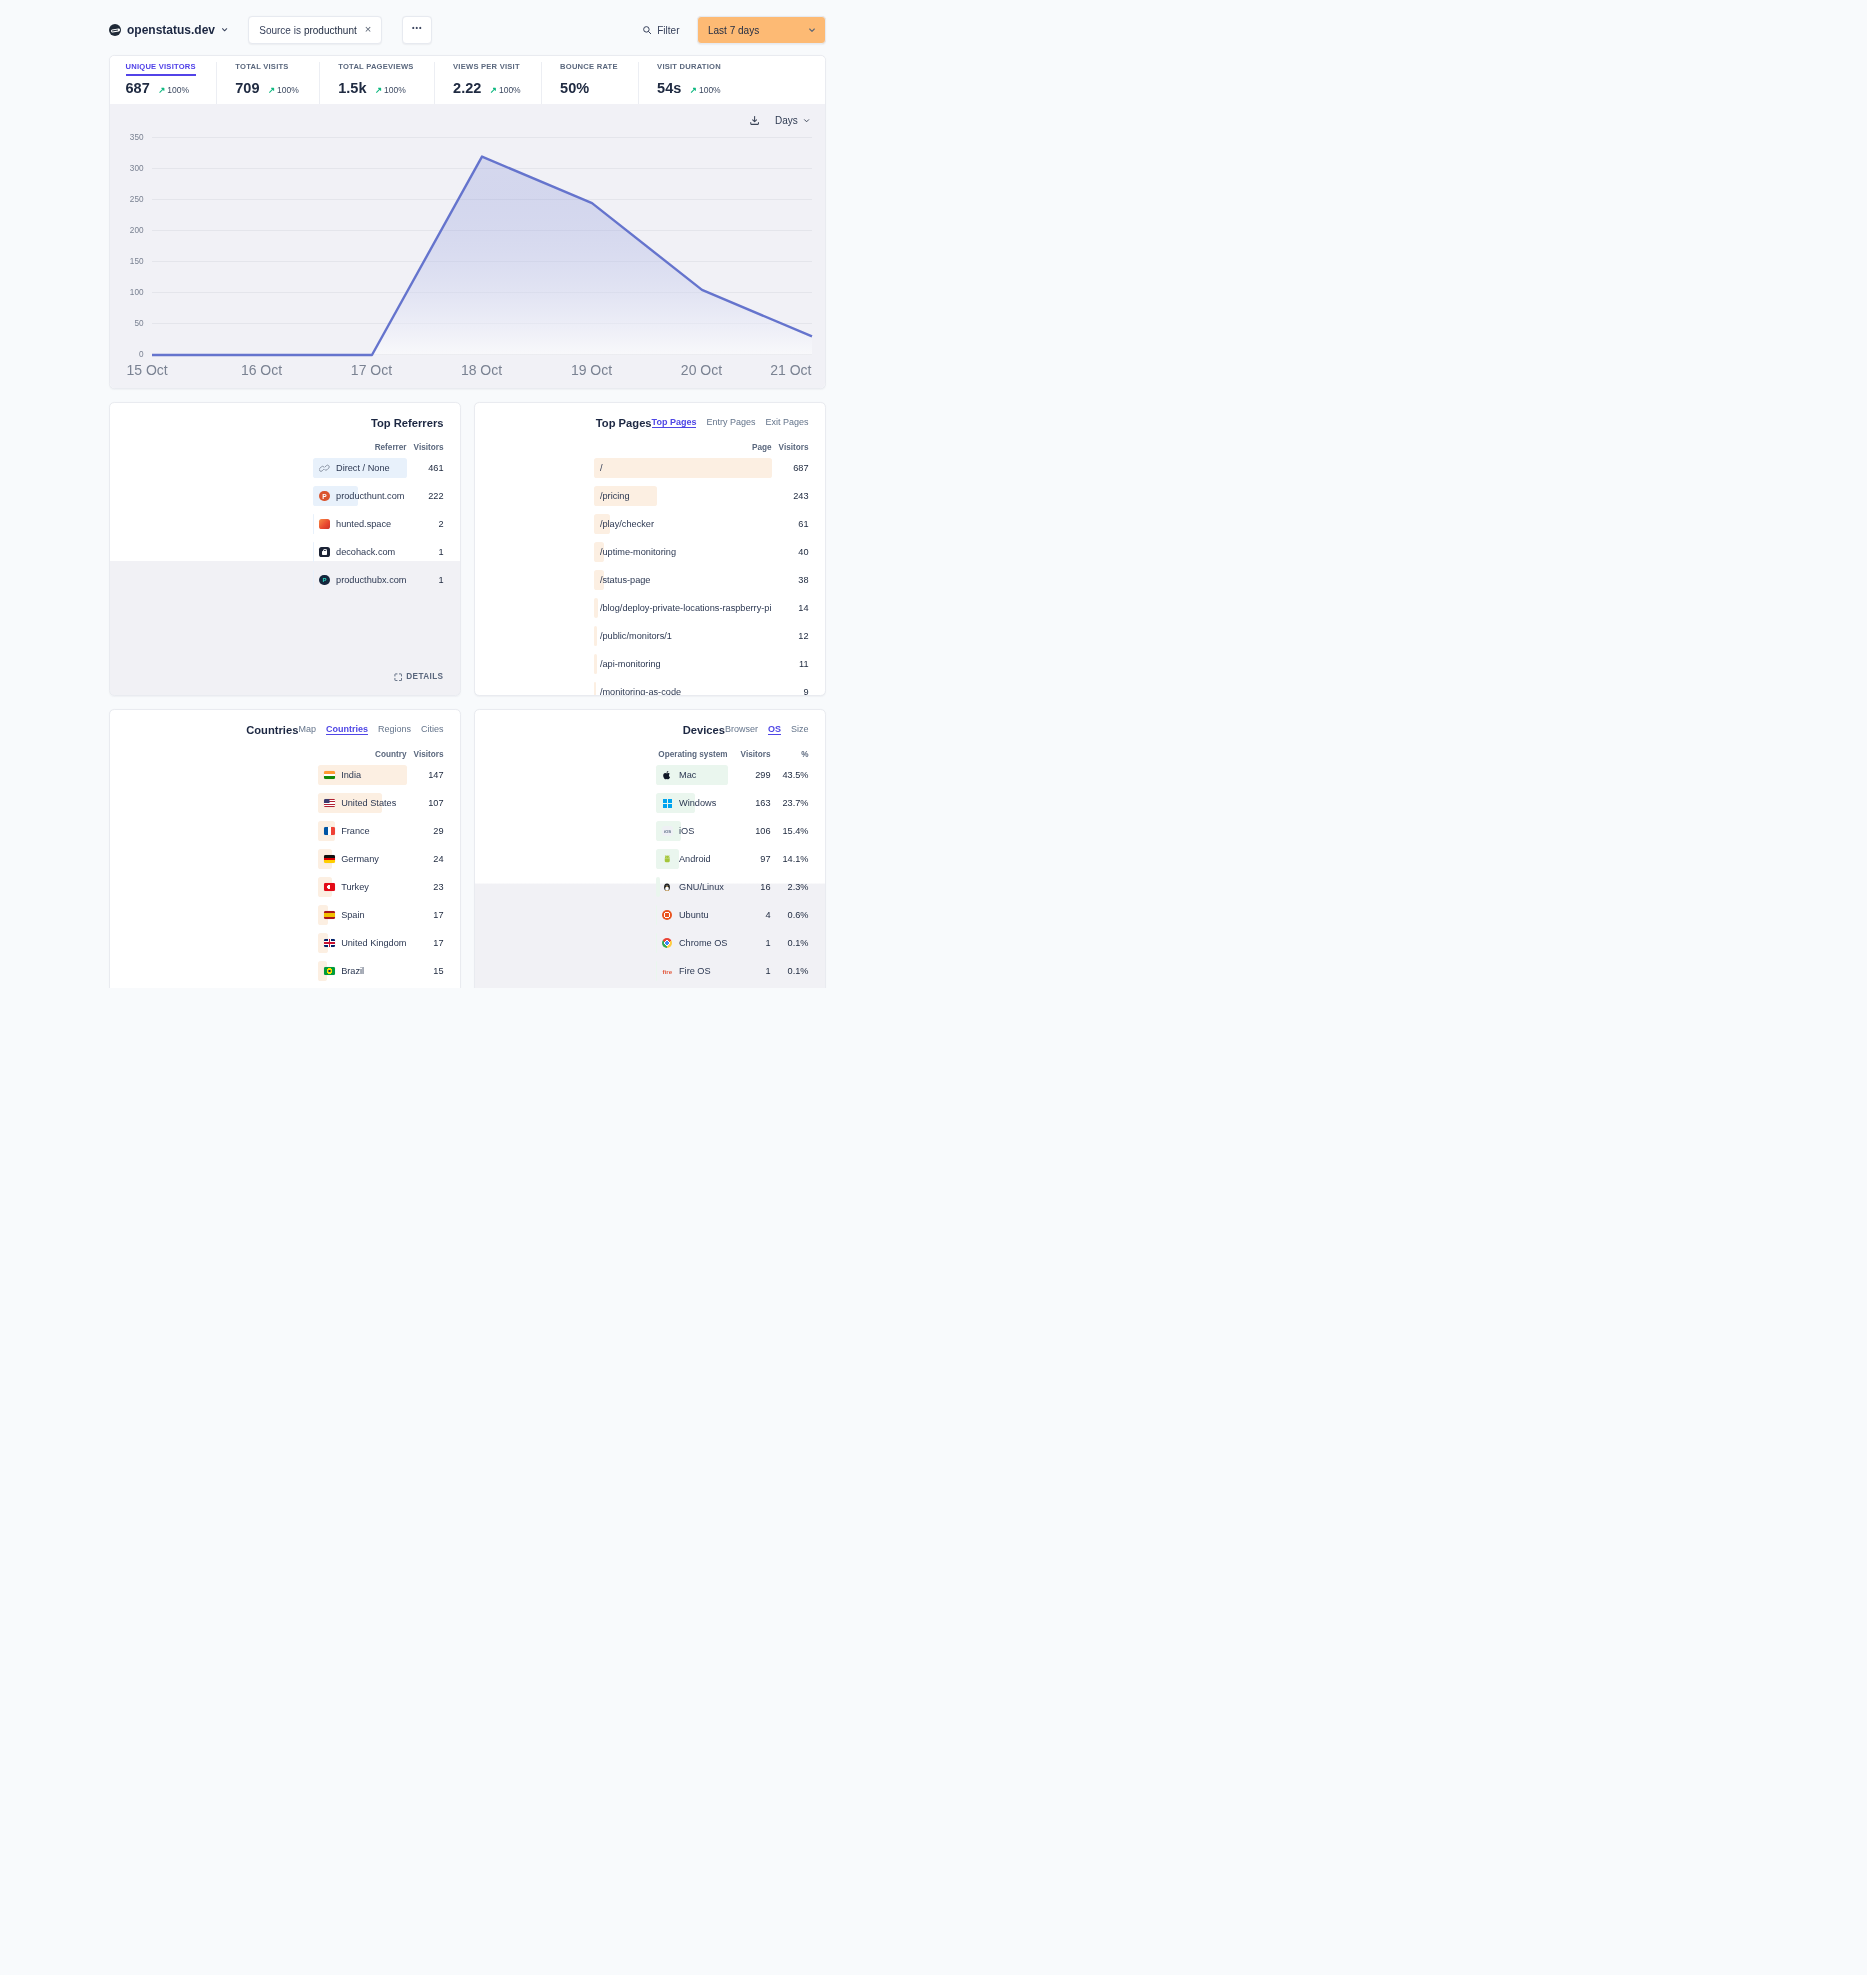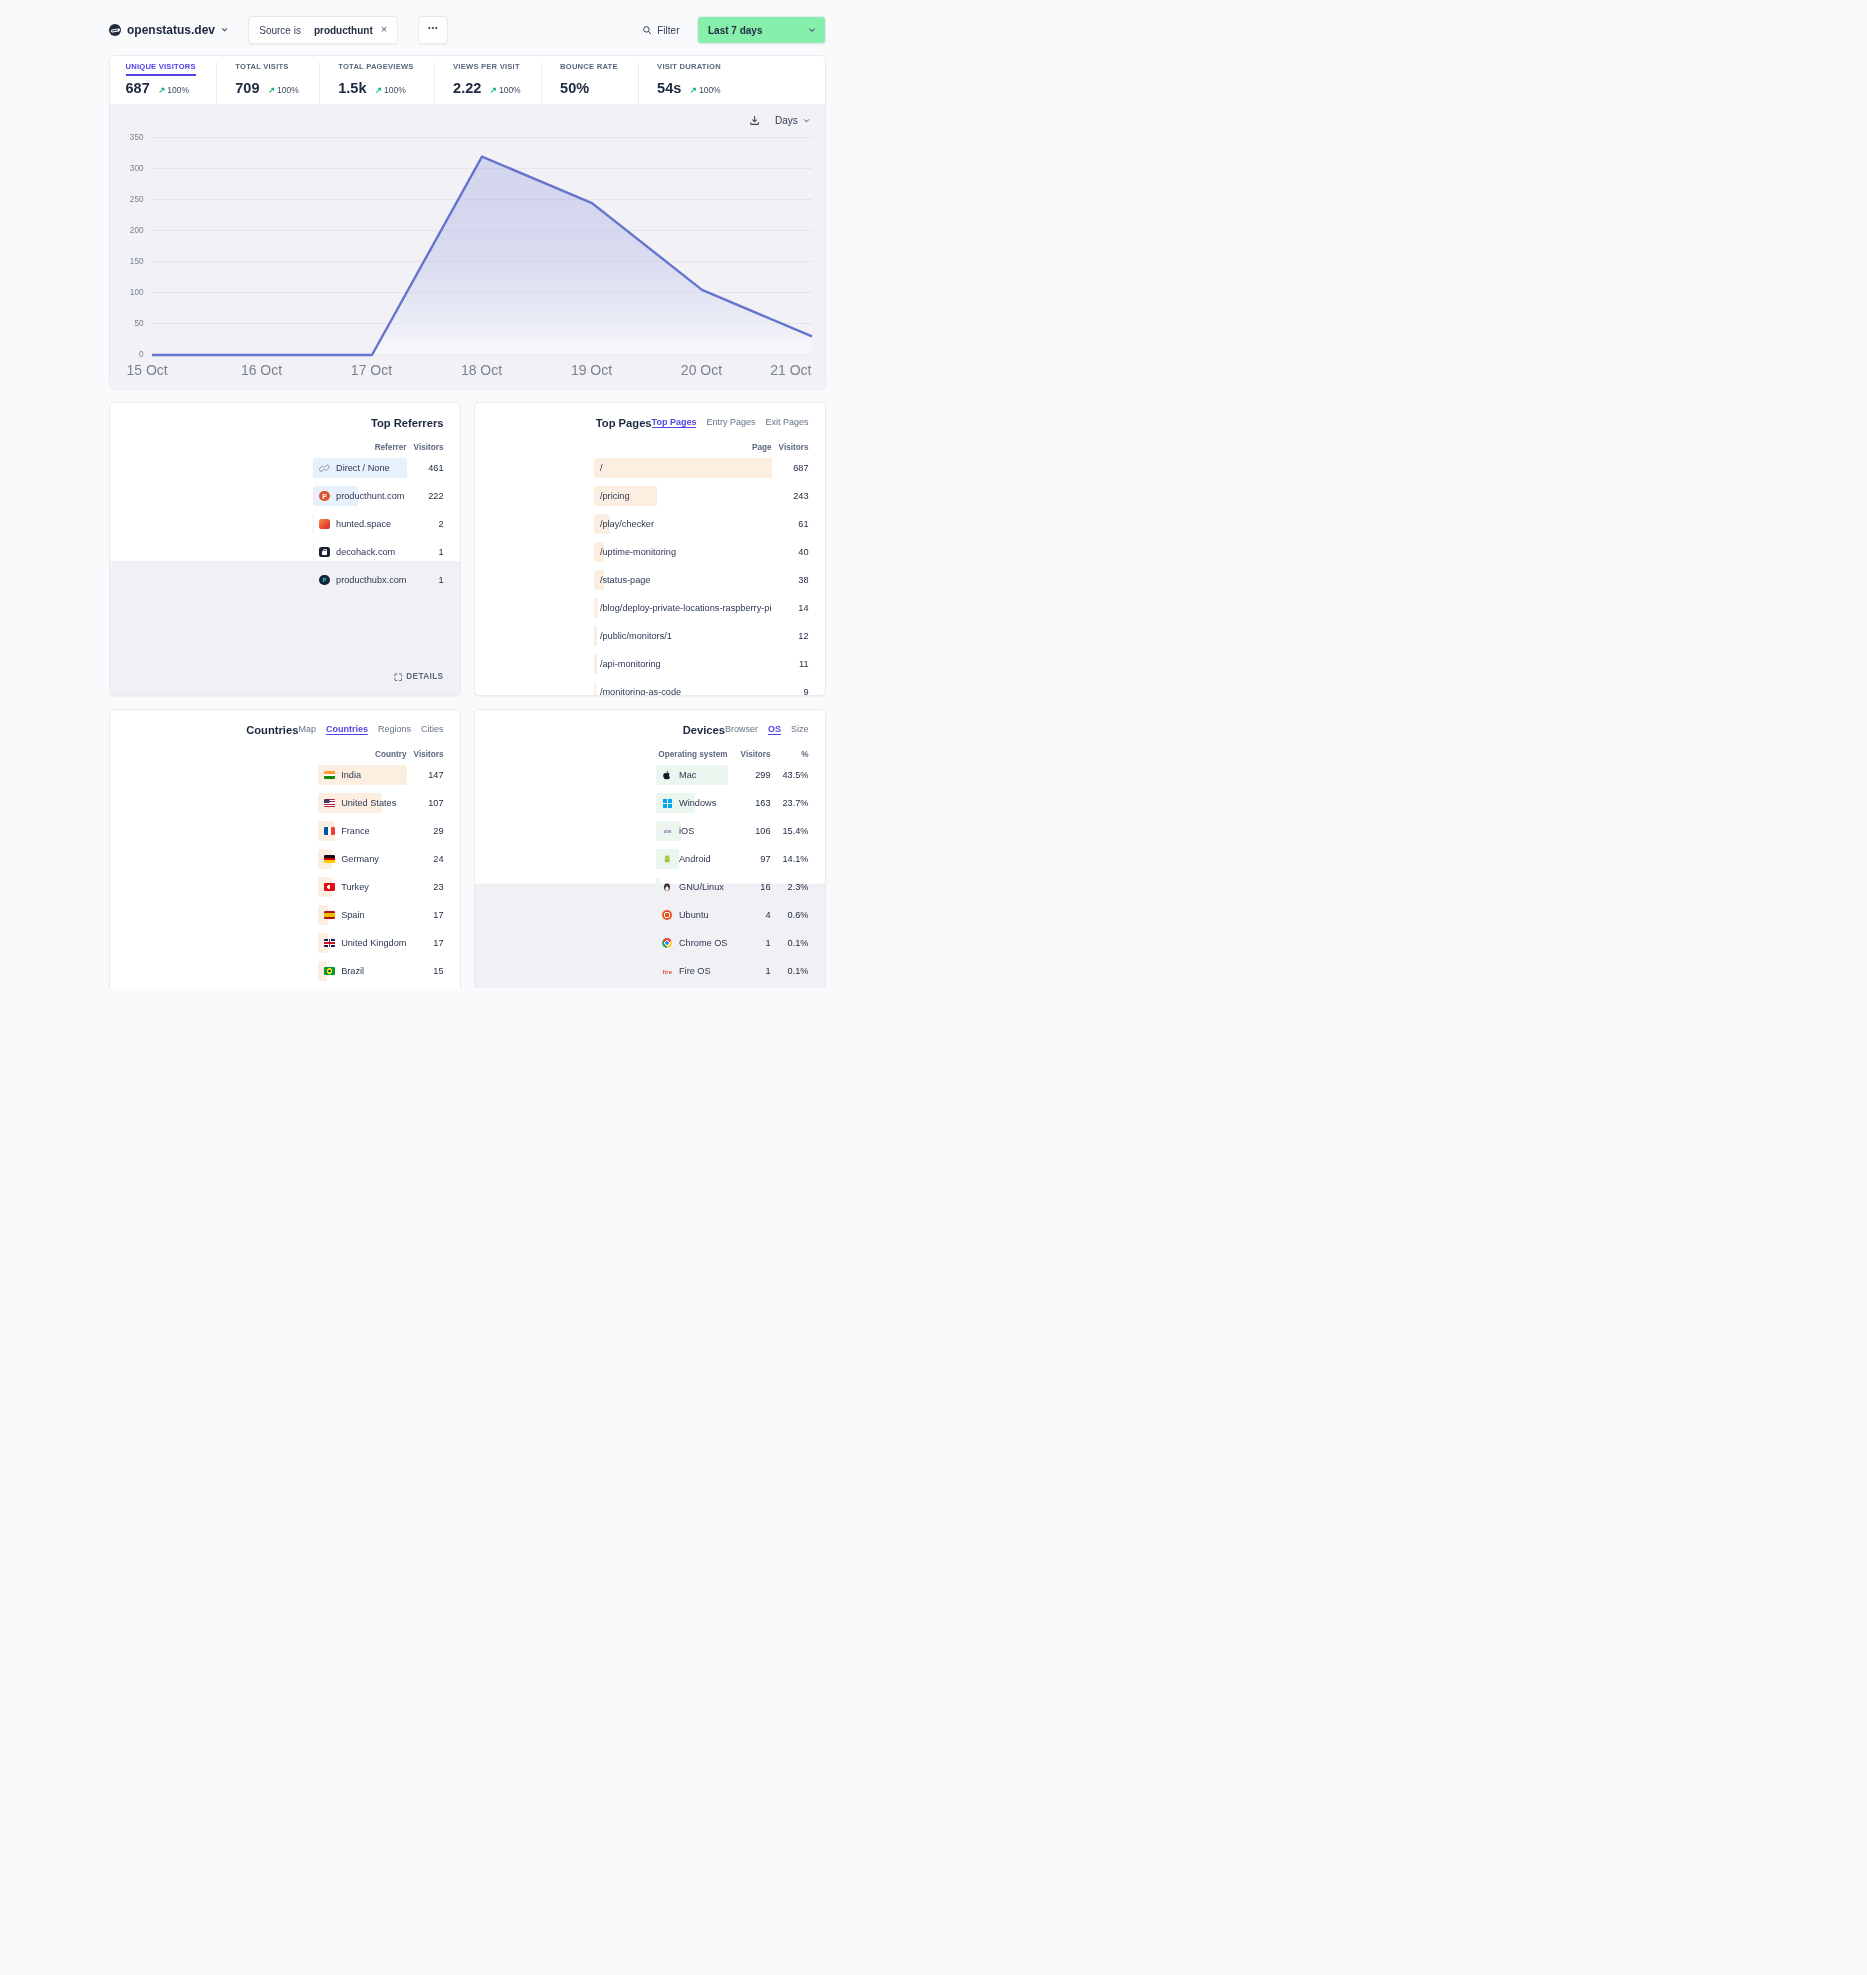--- a/index.html
+++ b/index.html
@@ -16,25 +16,25 @@
   .topbar { display:flex; justify-content:space-between; align-items:center; margin:16px 0 10.5px; }
   .topbar .left, .topbar .right { display:flex; align-items:center; }
   .topbar .left { gap:20px; }
   .topbar .right { gap:17px; }
   .site { display:flex; align-items:center; gap:6px; cursor:pointer; }
   .site-name { font-size:12px; font-weight:700; color:#1c2742; }
   .favicon { width:12.5px; height:12.5px; border-radius:50%; background:#1f2937; position:relative; flex:none; }
   .favicon:before { content:""; position:absolute; left:2px; right:2px; top:5.3px; height:2.6px; background:#fff; border-radius:1.3px; transform:rotate(-10deg); }
   .favicon:after { content:""; position:absolute; left:3.3px; right:3.3px; top:6.3px; height:1.1px; background:#1f2937; transform:rotate(-10deg); }
   .chip { background:#fff; border:0.7px solid #e7eaf0; box-shadow:0 0.7px 1.3px rgba(16,24,40,.05); border-radius:4px; height:28px; display:flex; align-items:center; padding:0 10px; font-size:10px; color:#37415b; cursor:pointer; }
-  .chip b { font-weight:700; color:#232e44; margin-left:13px; }
+  .chip b { font-weight:400; color:#232e44; margin-left:3px; }
   .chip .chip-x { margin-left:8px; color:#5b6575; font-size:11.2px; line-height:1; cursor:pointer; }
   .more-btn { background:#fff; border:0.7px solid #e7eaf0; box-shadow:0 0.7px 1.3px rgba(16,24,40,.05); border-radius:4px; height:28px; width:30px; display:flex; align-items:center; justify-content:center; font-size:7.2px; font-weight:800; letter-spacing:1px; color:#37415b; cursor:pointer; padding-bottom:5.3px; }
   .filter-btn { display:flex; align-items:center; gap:5.3px; font-size:10px; color:#37415b; cursor:pointer; }
-  .daterange { background:#86efac; border:0.7px solid #e7eaf0; box-shadow:0 0.7px 1.3px rgba(16,24,40,.05); border-radius:4px; height:28px; width:129px; display:flex; align-items:center; justify-content:space-between; padding:0 8.5px 0 10.5px; font-size:10px; font-weight:700; color:#232e44; cursor:pointer; }
+  .daterange { background:#fdba74; border:0.7px solid #e7eaf0; box-shadow:0 0.7px 1.3px rgba(16,24,40,.05); border-radius:4px; height:28px; width:129px; display:flex; align-items:center; justify-content:space-between; padding:0 8.5px 0 10.5px; font-size:10px; font-weight:400; color:#232e44; cursor:pointer; }
 
   
   .card { background:#fff; border:0.7px solid #e9ebf0; border-radius:5.3px; box-shadow:0 0.7px 1.3px rgba(16,24,40,.04); }
   .top-card { overflow:hidden; margin-bottom:13px; }
 
   
   .stats { display:flex; padding:6.6px 0 0 16px; background:#fff; }
   .stat { padding:0 20px 6.6px 18.4px; display:flex; flex-direction:column; gap:4.6px; cursor:pointer; }
   .stat:first-child { padding-left:0; }
   .stat + .stat { border-left:0.7px solid #eceef3; }

